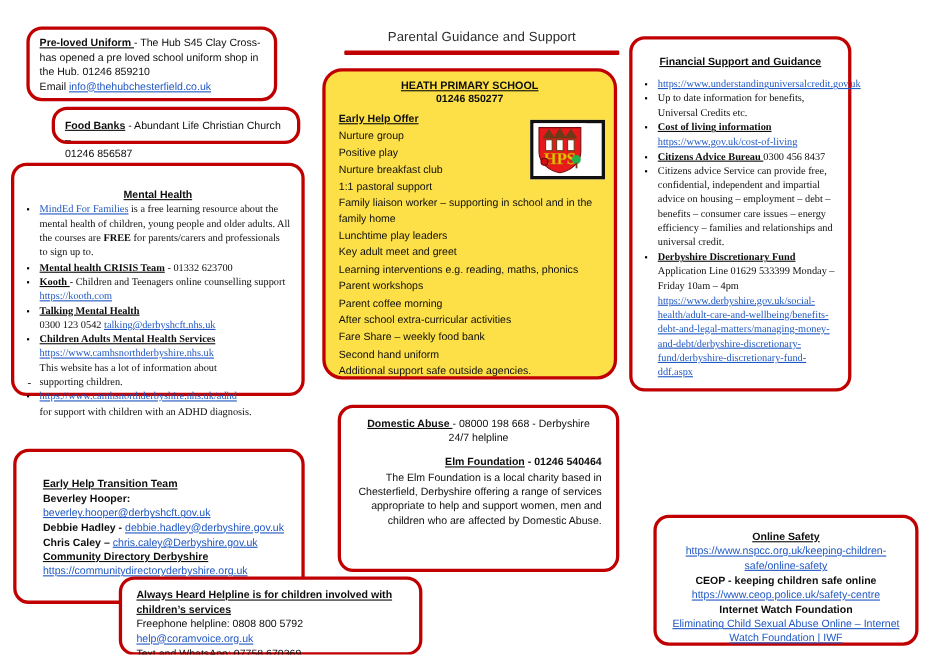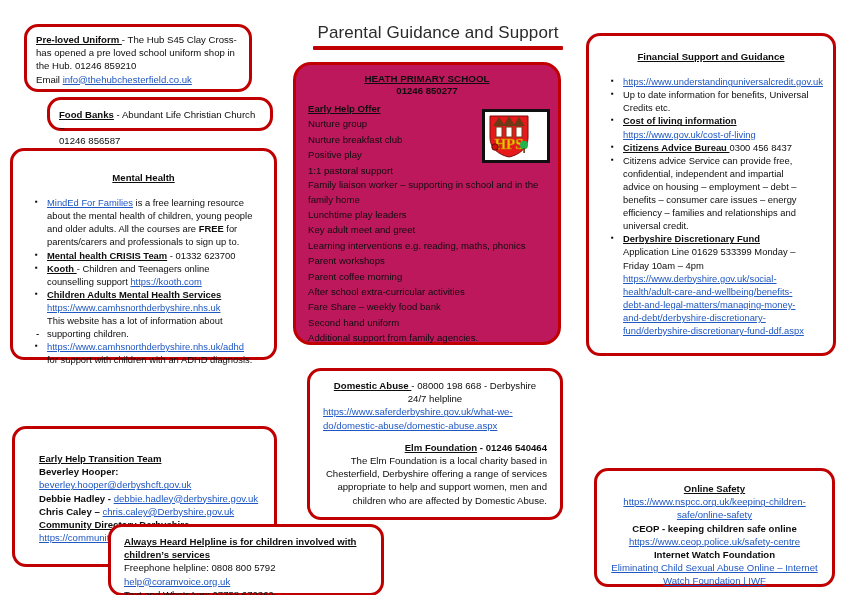--- a/index.html
+++ b/index.html
@@ -16,73 +16,73 @@
   
   .box{
     position:absolute;
     box-sizing:border-box;
     border:3px solid #c00000;
     border-radius:14px;
     background:#ffffff;
     padding:6px 9px;
   }
   .box.pink{
-    background:#be185d;
+    background:#fde047;
     border-color:#c00000;
     border-radius:18px;
   }
 
   
   .t{font-size:9.6px;line-height:13.2px;}
   .hdr{font-weight:bold;text-decoration:underline;}
   .b{font-weight:bold;}
   .u{text-decoration:underline;}
   .lnk{color:#1f57c3;text-decoration:underline;}
   .ctr{text-align:center;}
   .rt{text-align:right;}
 
-  ul.bl{margin:12px;padding:0;list-style:none;}
+  ul.bl{margin:1px;padding:0;list-style:none;font-family:Liberation Serif, serif;}
   ul.bl > li{
     position:relative;padding-left:13px;margin:0 0 0 0;
     font-size:9.4px;line-height:13.1px;
   }
   ul.bl > li:before{
     content:"\25AA";position:absolute;left:1px;top:-1px;font-size:8px;color:#000;
   }
   ul.bl > li.dash:before{content:"-";left:2px;top:0;font-size:10px;}
 
   
   #title-wrap{position:absolute;left:303px;top:22px;width:270px;}
   #page-title{
-    font-size:17px;line-height:22px;color:#2b2b2b;font-weight:normal;
+    font-size:12px;line-height:22px;color:#2b2b2b;font-weight:normal;
     text-align:center;letter-spacing:.1px;
     font-family:"Liberation Sans", sans-serif;
   }
   #title-rule{
     margin:2px auto 0 auto;width:250px;height:4px;background:#c00000;border-radius:1px;
   }
 
   
   .logo{
     position:absolute;border:3px solid #101010;background:#ffffff;
     box-sizing:border-box;
   }
   .logo svg{display:block;}
 
   
   #box-uniform{left:24px;top:24px;width:228px;height:68px;}
   #box-foodbanks{left:47px;top:97px;width:226px;height:34px;}
   #box-mental{left:10px;top:148px;width:267px;height:212px;}
-  #box-earlyhelp{left:12px;top:426px;width:265px;height:141px;padding-left:24px;}
+  #box-earlyhelp{left:12px;top:408px;width:265px;height:141px;padding-left:24px;}
   #box-alwaysheard{left:108px;top:524px;width:276px;height:72px;}
 
   #box-school{left:293px;top:62px;width:268px;height:283px;}
   #box-domestic{left:307px;top:368px;width:256px;height:152px;}
 
-  #box-financial{left:586px;top:33px;width:250px;height:323px;}
+  #box-financial{left:572px;top:33px;width:202px;height:323px;}
   #box-parenting{left:587px;top:366px;width:242px;height:96px;}
   #box-online{left:594px;top:468px;width:241px;height:119px;}
 
   .pad-school{padding:8px 12px 6px 12px;}
   .school-line{font-size:9.6px;line-height:15.4px;}
   .school-head{font-size:9.8px;font-weight:bold;text-decoration:underline;text-align:center;}
   .school-phone{font-size:9.6px;font-weight:bold;text-align:center;line-height:14px;}
 </style>
 </head>
 <body>
@@ -114,20 +114,24 @@
     <div class="t ctr hdr" style="margin:14px 0 1px 0">Mental Health</div>
     <ul class="bl">
       <li>
         <span class="lnk">MindEd For Families</span><span> is a free learning resource about the mental health of children, young people and older adults. All the courses are </span><span class="b">FREE</span><span> for parents/carers and professionals to sign up to.</span>
       </li>
       <li>
         <span class="b u">Mental health CRISIS Team</span><span> - 01332 623700</span>
       </li>
       <li>
         <span class="b u">Kooth </span><span>- Children and Teenagers online counselling support </span><span class="lnk">https://kooth.com</span>
+      </li>
+      <li>
+        <span class="b u">Talking Mental Health</span><br>
+        <span>0300 123 0542 </span><span class="lnk">talking@derbyshcft.nhs.uk</span>
       </li>
       <li>
         <span class="b u">Children Adults Mental Health Services</span><br>
         <span class="lnk">https://www.camhsnorthderbyshire.nhs.uk</span><br>
         <span>This website has a lot of information about</span>
       </li>
       <li class="dash">
         <span>supporting children.</span>
       </li>
       <li>
@@ -183,42 +187,41 @@
         <rect x="31" y="15" width="6" height="10" fill="#ffffff" stroke="#6d3a18" stroke-width="1"></rect>
         <text x="24" y="37" font-family="Liberation Serif, serif" font-size="15" font-weight="bold" fill="#f2c200" text-anchor="middle" stroke="#c08a00" stroke-width="0.5">HPS</text>
         <circle cx="10" cy="35" r="3.2" fill="#d30f12" stroke="#6a0708" stroke-width="1"></circle>
         <ellipse cx="39" cy="33" rx="4" ry="4.2" fill="#22b14c"></ellipse>
         <rect x="38.3" y="36" width="1.6" height="5" fill="#6d3a18"></rect>
       </svg>
     </div>
 
     <div class="school-line hdr" style="margin-top:3px">Early Help Offer</div>
     <div class="school-line" style="width:168px">Nurture group</div>
+    <div class="school-line" style="width:168px">Positive play</div>
     <div class="school-line" style="width:168px">Nurture breakfast club</div>
-    <div class="school-line" style="width:168px">Positive play</div>
     <div class="school-line" style="width:168px">1:1 pastoral support</div>
     <div class="school-line" style="line-height:14.5px">Family liaison worker – supporting in school and in the family home</div>
     <div class="school-line">Lunchtime play leaders</div>
     <div class="school-line">Key adult meet and greet</div>
     <div class="school-line">Learning interventions e.g. reading, maths, phonics</div>
     <div class="school-line">Parent workshops</div>
     <div class="school-line">Parent coffee morning</div>
     <div class="school-line">After school extra-curricular activities</div>
     <div class="school-line">Fare Share – weekly food bank</div>
     <div class="school-line">Second hand uniform</div>
-    <div class="school-line">Additional support from family agencies.</div>
+    <div class="school-line">Additional support safe outside agencies.</div>
   </div>
 
   <div class="box" id="box-domestic">
     <div class="t ctr" style="padding:2px 4px 0 4px">
       <div>
         <span class="hdr">Domestic Abuse </span><span>- 08000 198 668 - Derbyshire</span>
       </div>
       <div>24/7 helpline</div>
-      <div style="text-align:left"><span class="lnk">https://www.saferderbyshire.gov.uk/what-we-do/domestic-abuse/domestic-abuse.aspx</span></div>
     </div>
     <div class="t rt" style="padding:9px 4px 0 6px">
       <div>
         <span class="hdr">Elm Foundation</span><span class="b"> - 01246 540464</span>
       </div>
       <div>The Elm Foundation is a local charity based in Chesterfield, Derbyshire offering a range of services appropriate to help and support women, men and children who are affected by Domestic Abuse.</div>
     </div>
   </div>
 
   <div class="box" id="box-financial">

